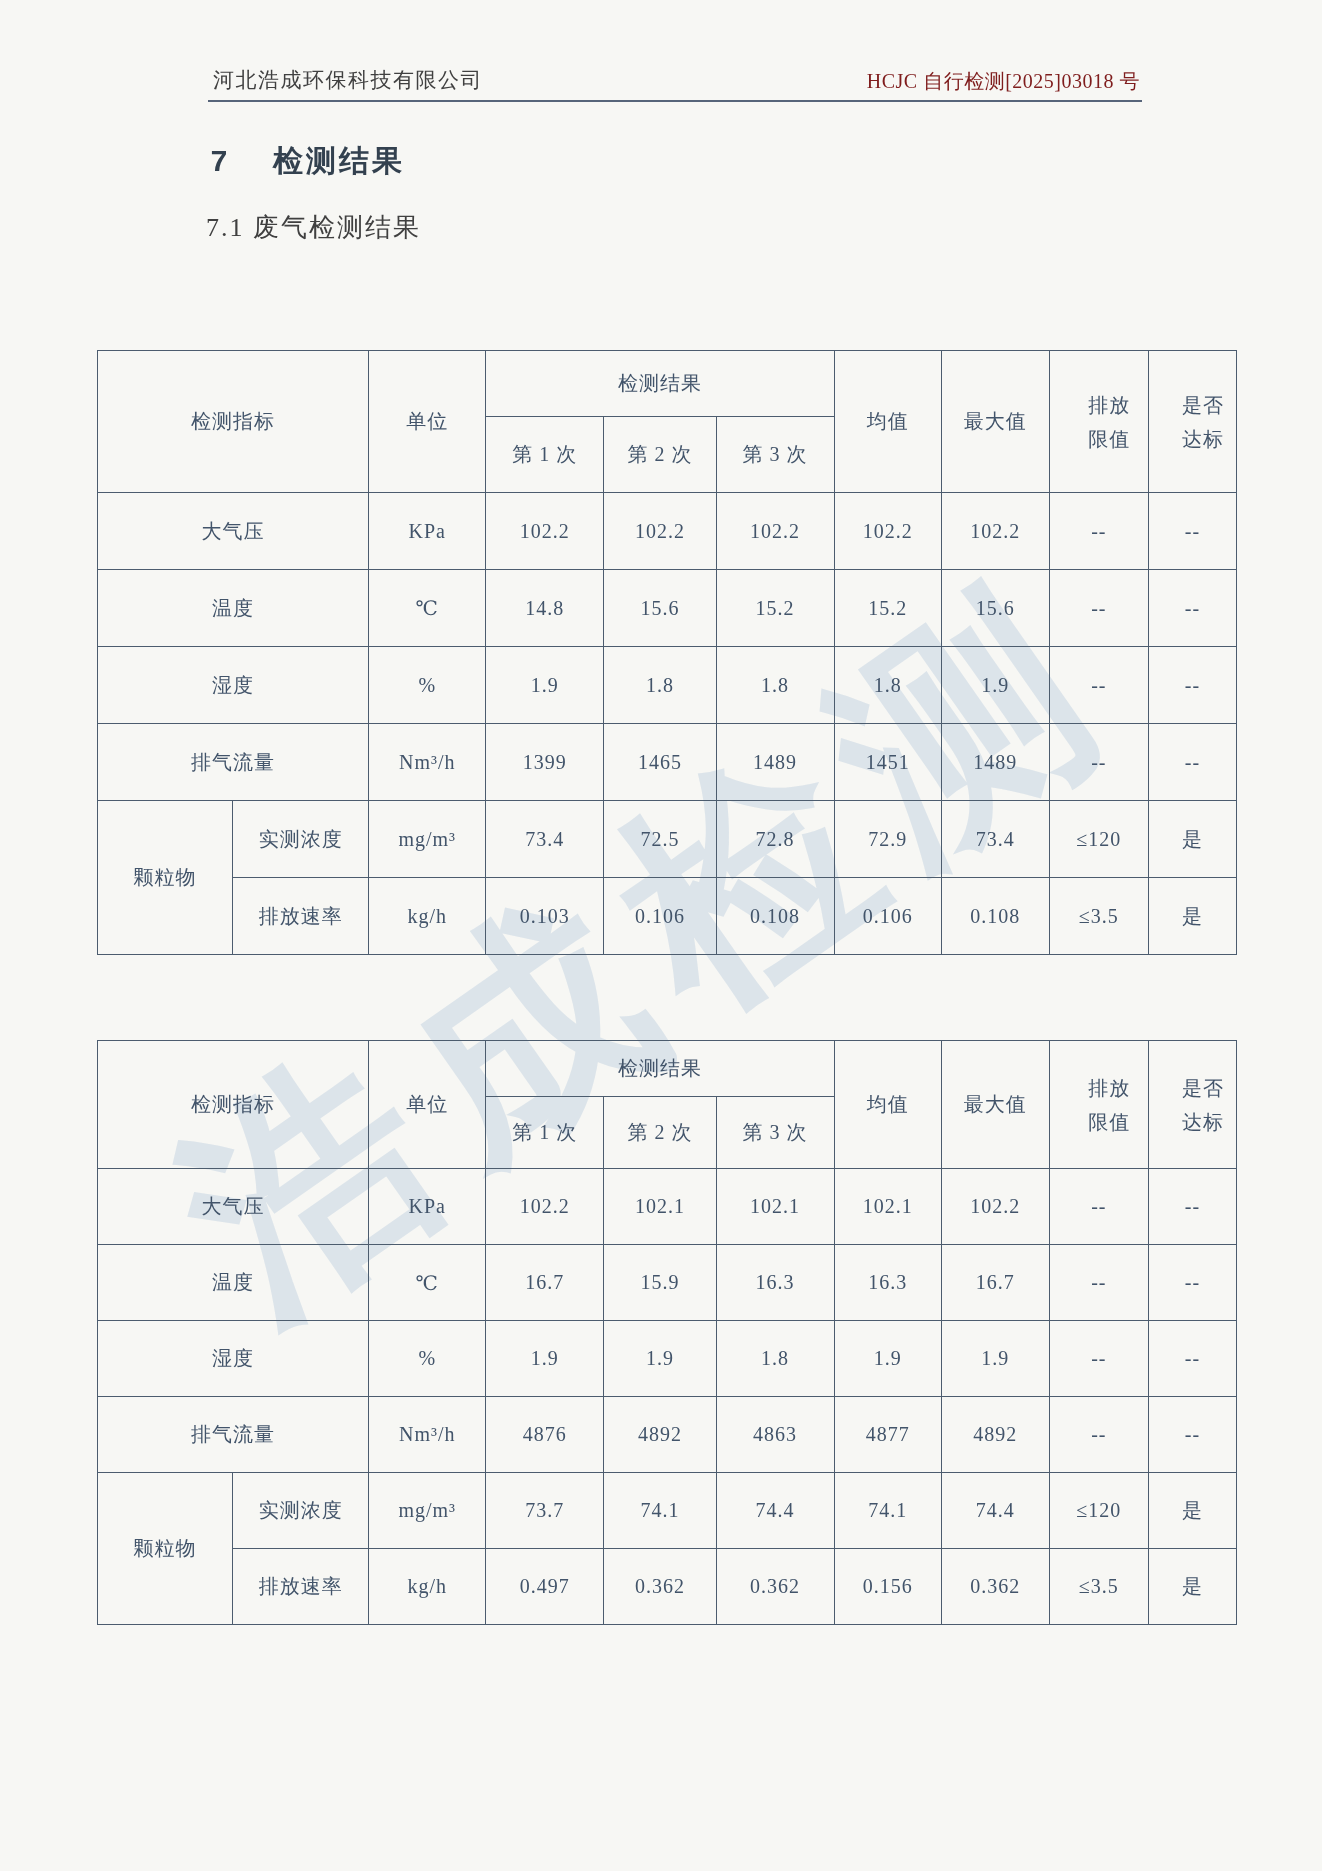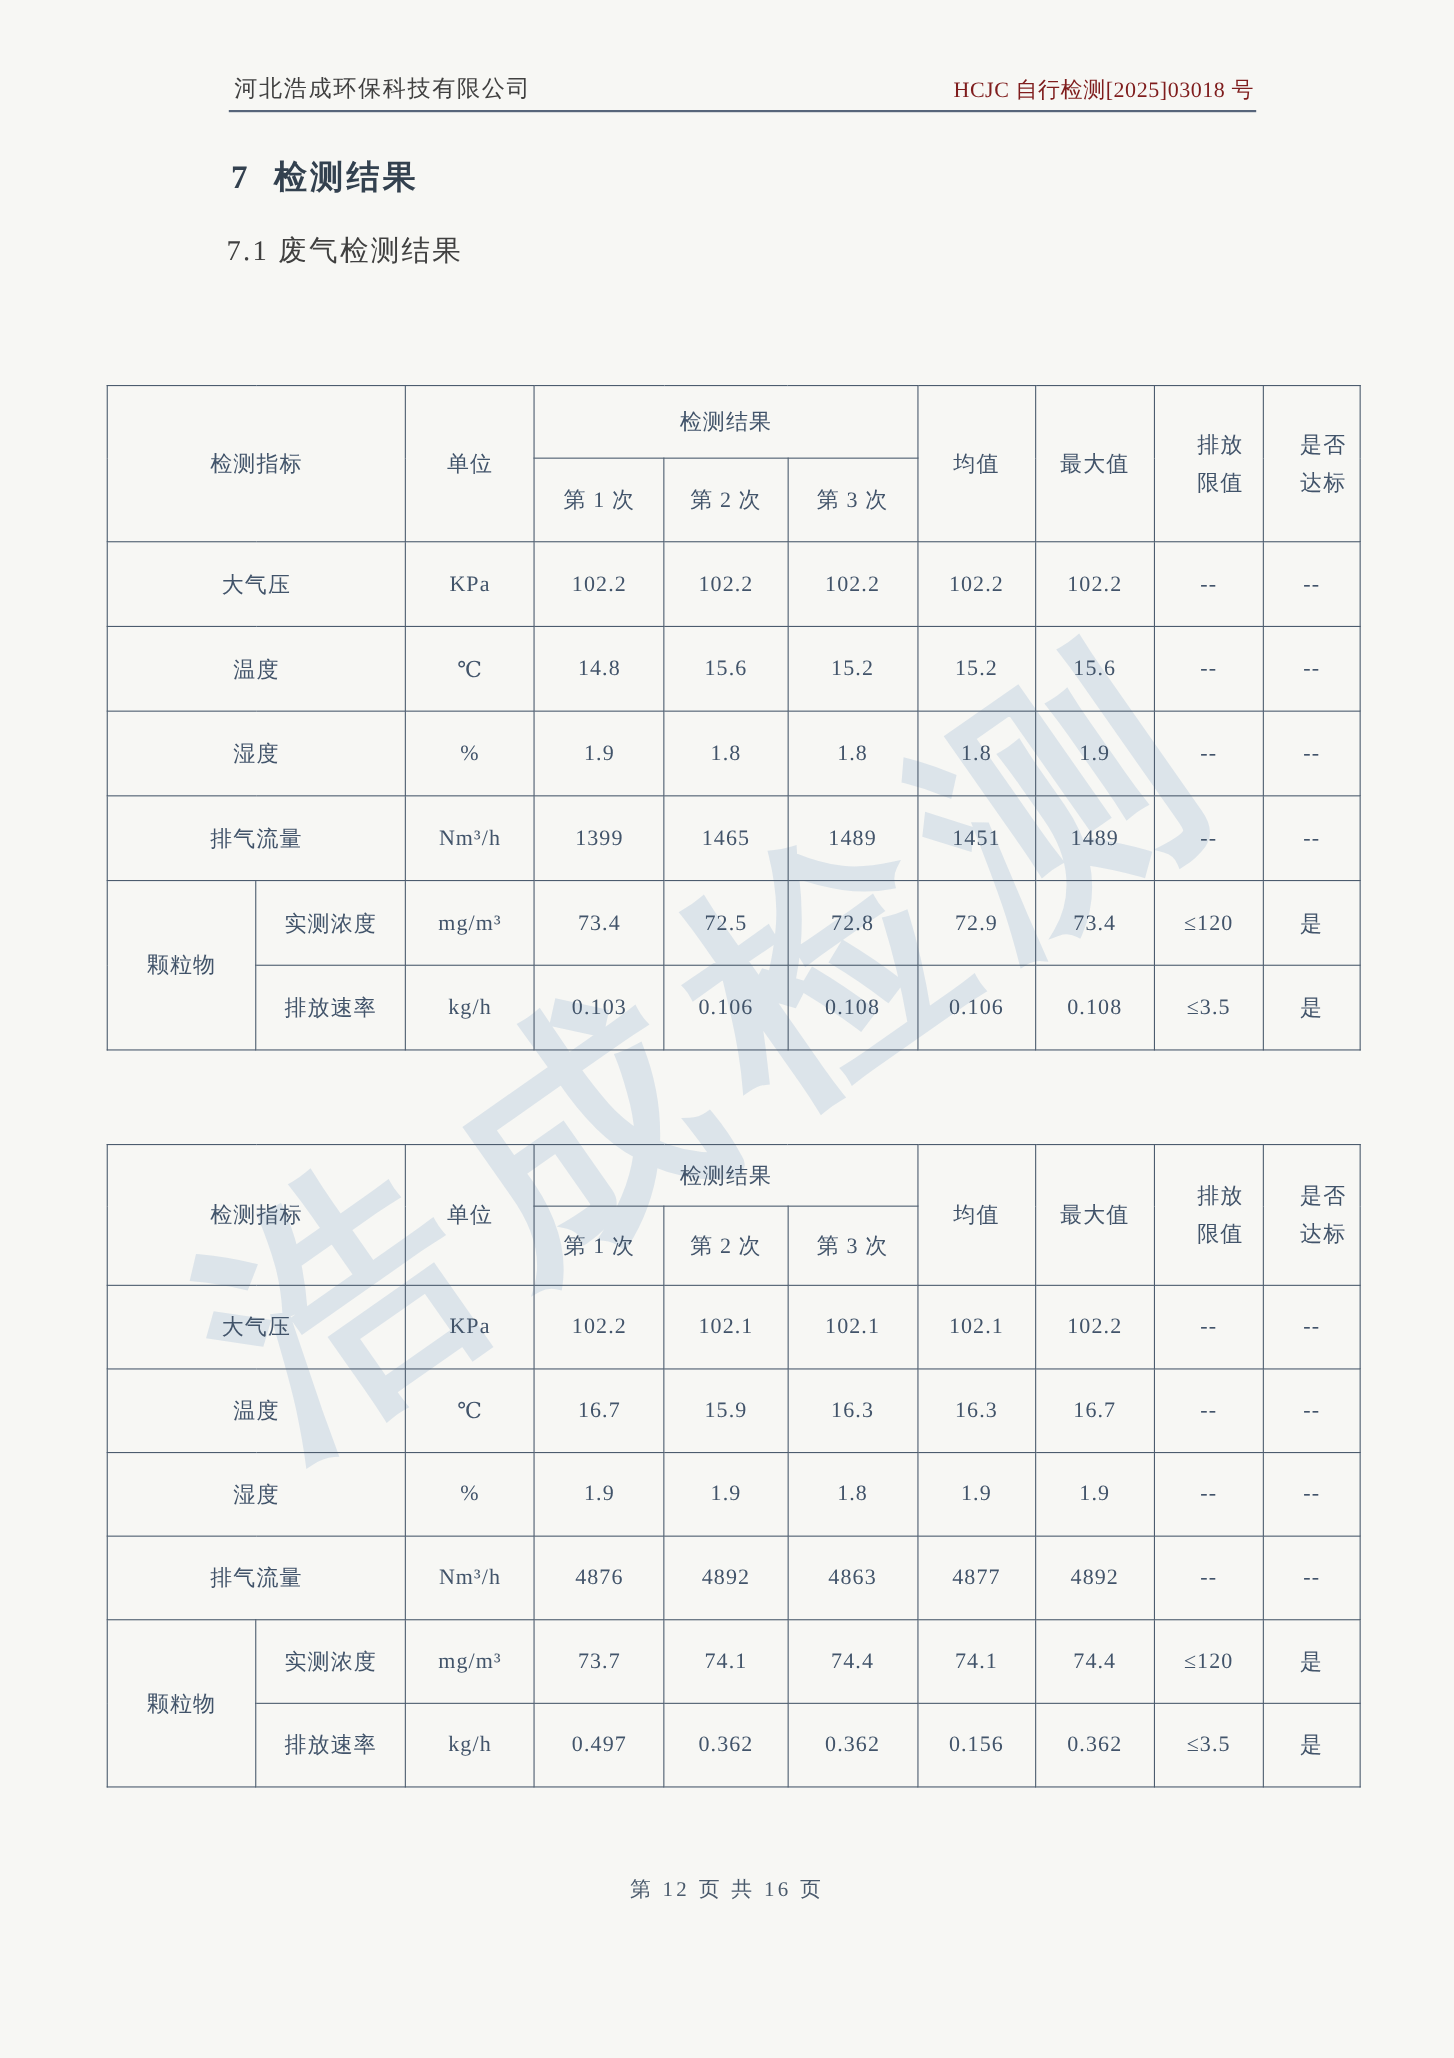--- a/index.html
+++ b/index.html
@@ -7,21 +7,21 @@
     position:relative; width:1322px; height:1871px; margin:0 auto;
     background:#f7f7f4;
     font-family:"Liberation Serif","DejaVu Serif",serif;
     color:#3e5062; overflow:hidden;
   }
   .hdr-left { position:absolute; left:213px; top:66px; font-size:21px; letter-spacing:1.5px; color:#404040; }
   .hdr-right { position:absolute; right:182px; top:68px; font-size:20px; letter-spacing:0.5px; color:#7f1d1d; }
   .hdr-rule { position:absolute; left:208px; top:100px; width:934px; height:2px; background:#57657a; }
   .sec-title {
     position:absolute; left:210px; top:141px; font-size:30px; font-weight:bold;
-    font-family:Liberation Serif, serif; color:#33414f;
+    font-family:Liberation Mono, monospace; color:#33414f;
     letter-spacing:3px; white-space:pre;
   }
   .subsec-title { position:absolute; left:206px; top:210px; font-size:26px; letter-spacing:2px; color:#404040; }
   .tbl-title { position:absolute; left:97px; width:1140px; text-align:center; font-size:26px; letter-spacing:1px; color:#3a4a5c; }
   .tt1 { top:249px; }
   .tt2 { top:986px; }
   table.rpt {
     position:absolute; left:97px; border-collapse:collapse; table-layout:fixed;
     width:1140px; background:transparent;
   }
@@ -256,15 +256,14 @@
         <td>0.362</td>
         <td>0.362</td>
         <td>0.156</td>
         <td>0.362</td>
         <td>≤3.5</td>
         <td>是</td>
       </tr>
     </tbody>
   </table>
 
-  <div class="footer">第 12 页 共 16 页</div>
 
 </div>
 
 </body></html>

